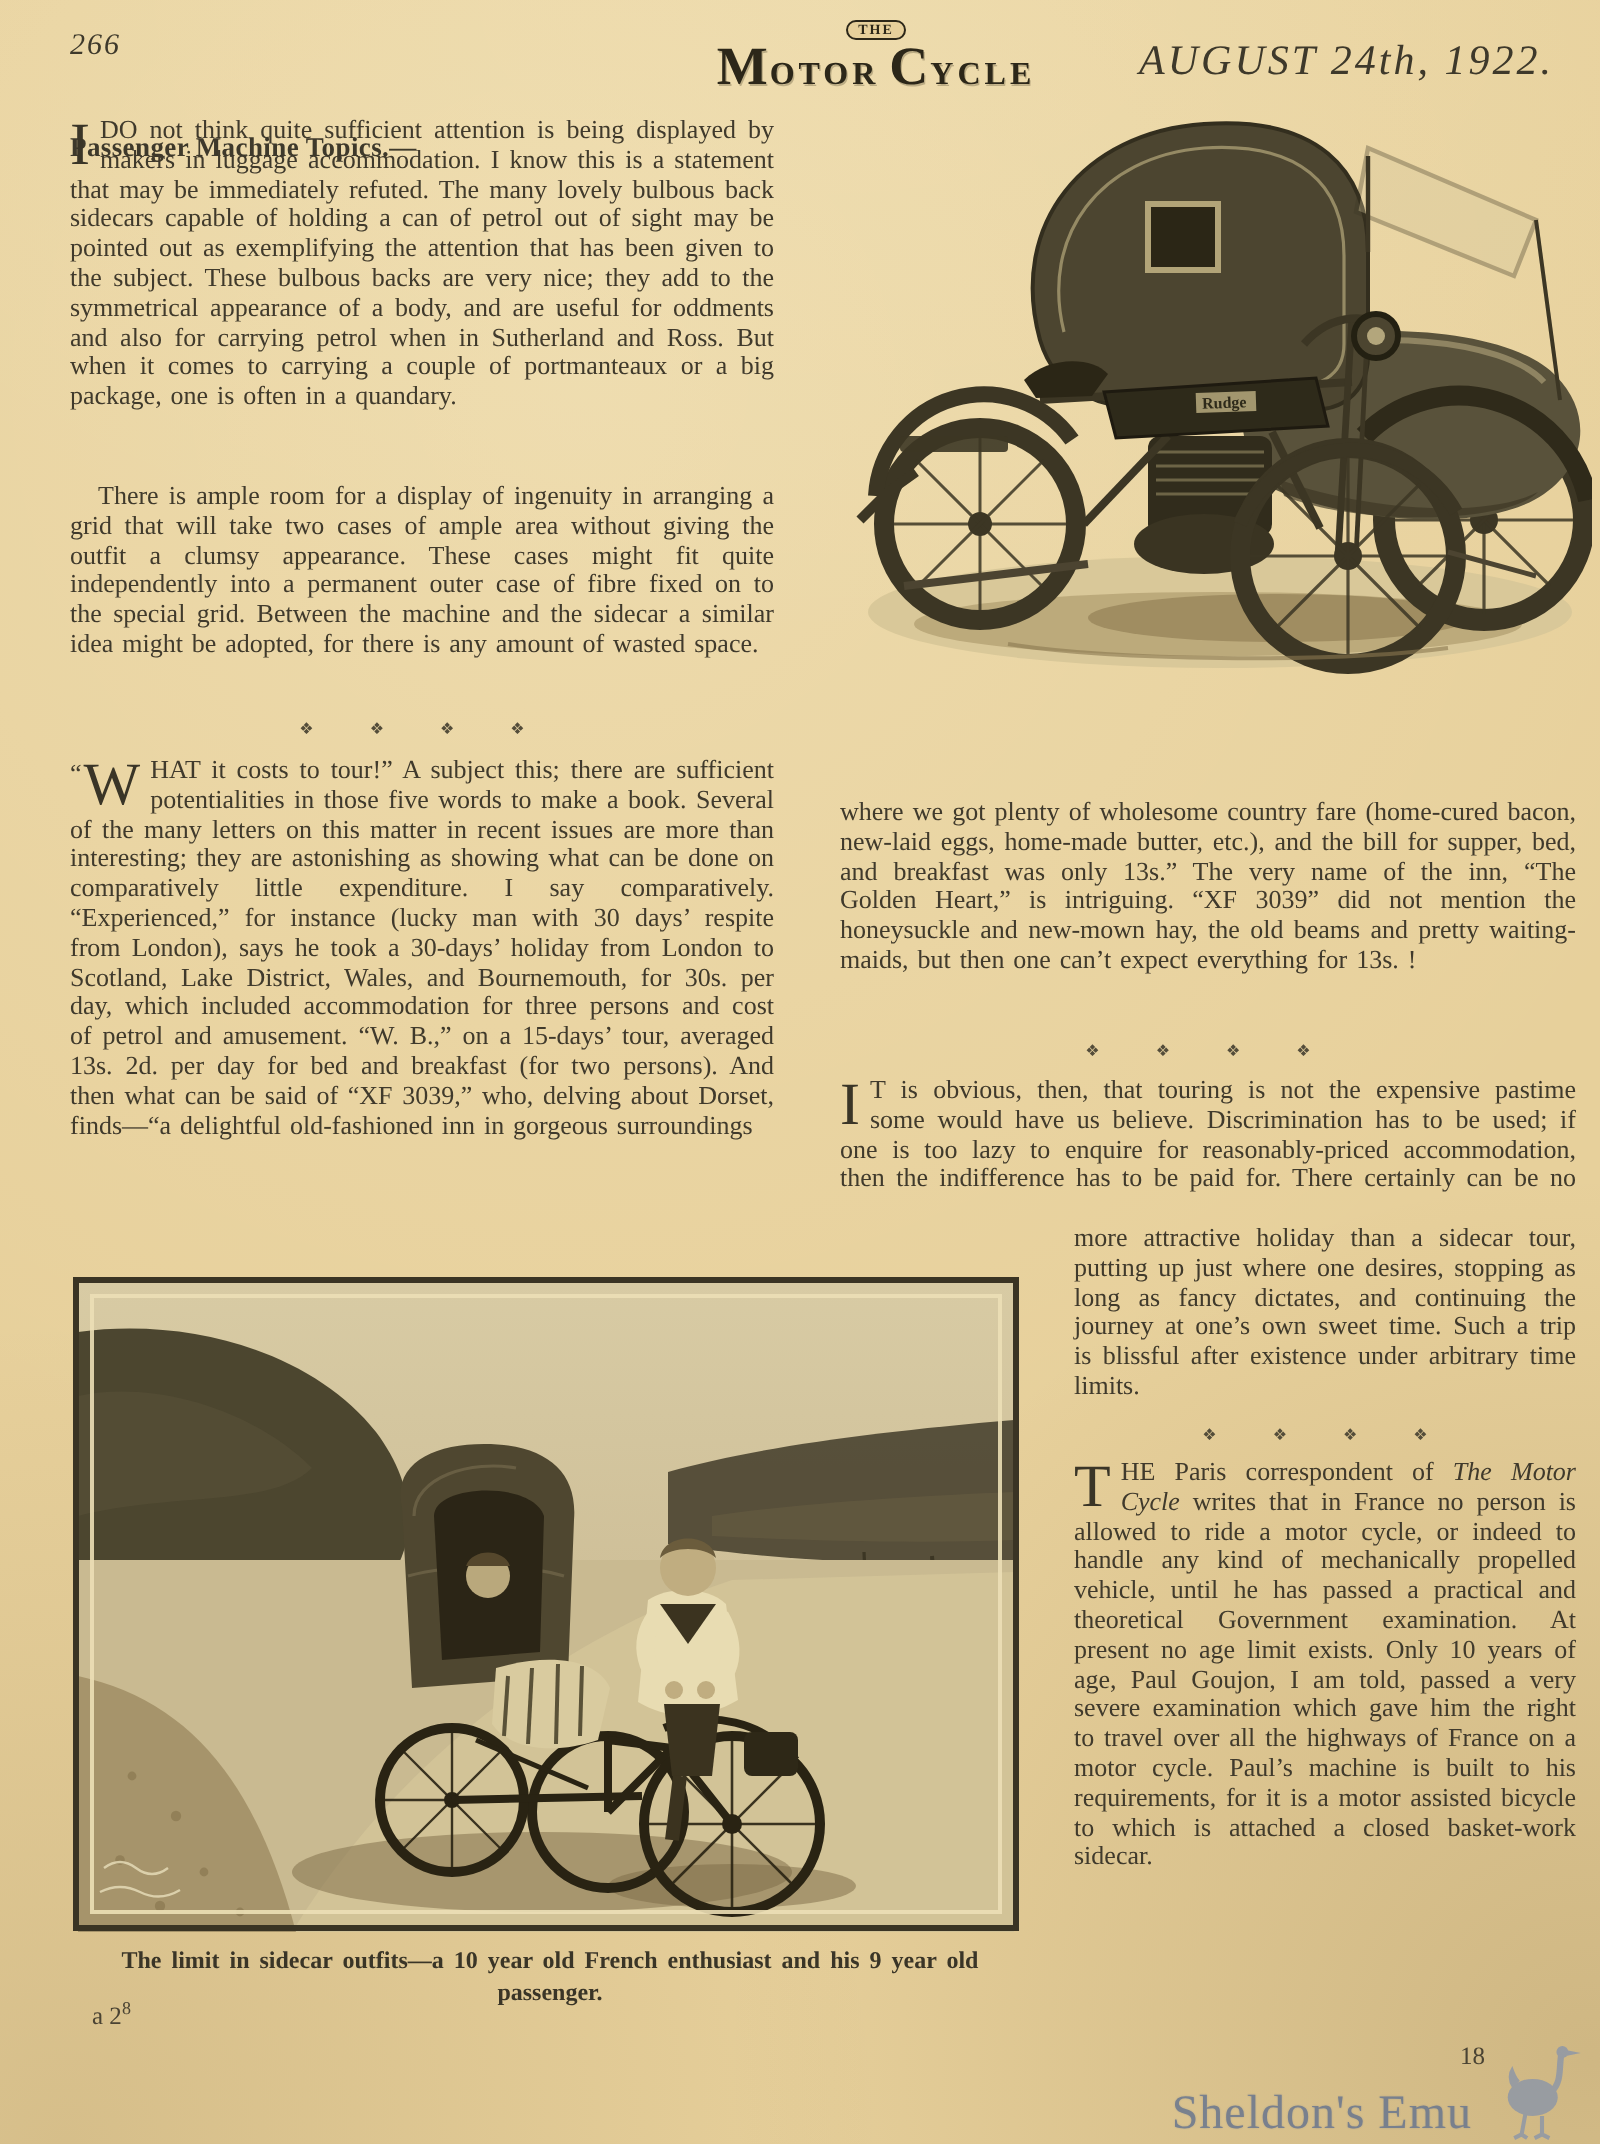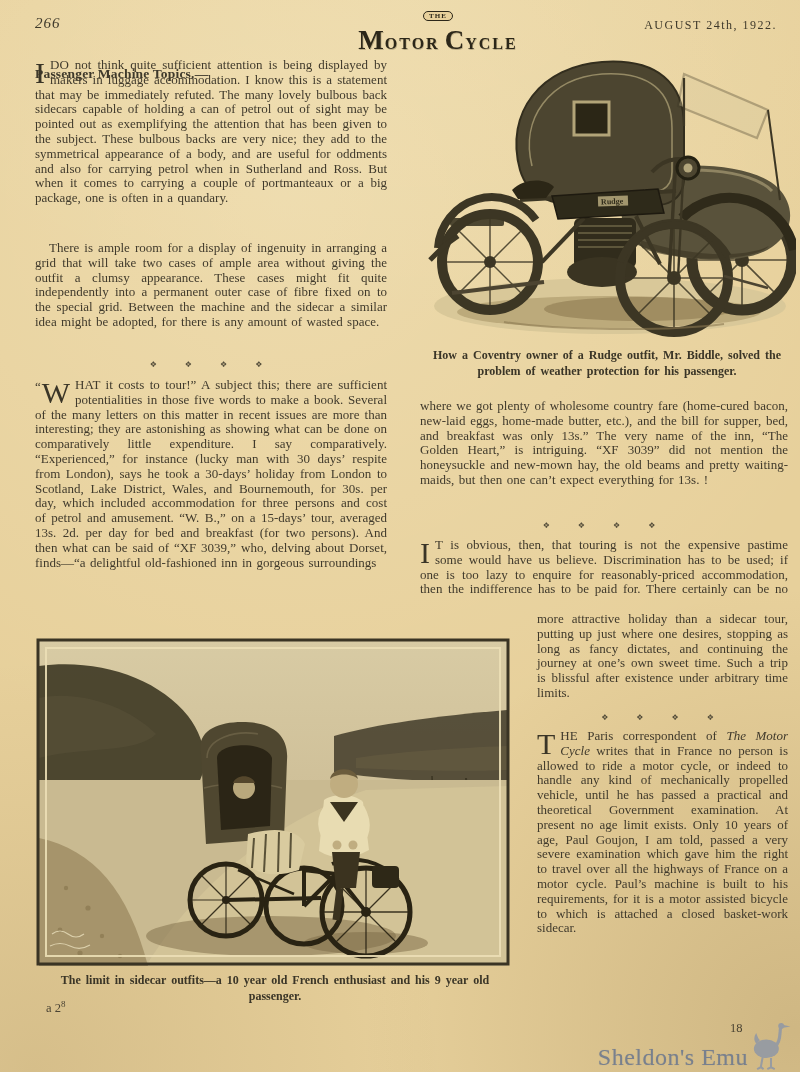--- a/index.html
+++ b/index.html
@@ -17,28 +17,28 @@
   }
   .abs{position:absolute;}
   .pageedge{
     right:0; top:0; width:19px; height:1072px;
     background:linear-gradient(to right,
       rgba(133,100,45,0) 0%, rgba(133,100,45,0.30) 40%,
       rgba(90,63,22,0.55) 60%, rgba(64,44,14,0.65) 68%,
       rgba(214,183,118,0.95) 78%, rgba(176,140,74,0.95) 92%, rgba(150,116,56,0.95) 100%);
   }
   .pgnum{font-style:italic; font-size:15px; letter-spacing:1px;}
-  .date{font-size:12px; letter-spacing:1.5px; text-align:right;}
+  .date{font-style:italic; font-size:21px; letter-spacing:1.5px; text-align:right;}
   .masthead{ text-align:center; color:#2c2719; }
   .mast-the{
     display:inline-block; font-size:7px; font-weight:bold; letter-spacing:1px;
     border:1px solid #2c2719; border-radius:5px; padding:0 5px; line-height:8px;
     background:#e7d09b; position:relative; top:-2px;
   }
-  .mast-main{ font-weight:bold; letter-spacing:1px; line-height:38px; margin-top:-3px;
+  .mast-main{ font-weight:bold; letter-spacing:1px; line-height:24px; margin-top:-3px;
     text-shadow:0.6px 0.8px 0 rgba(40,30,10,0.25); white-space:nowrap;}
   .mast-big{font-size:27px;}
   .mast-small{font-size:16px; letter-spacing:2px;}
   .sect-title{font-weight:bold; font-size:13.5px; letter-spacing:0.2px;margin-top:24px;}
   .body-text{
     margin:0; font-size:13px; line-height:14.8px; text-align:justify;
     word-spacing:1.2px; color:#403a2c;
   }
   .last-just{text-align-last:justify;}
   .indent{text-indent:14px;}
@@ -49,21 +49,21 @@
   .divider{
     text-align:center; font-size:8px; color:#544d3a; letter-spacing:10px; word-spacing:6px;
   }
   .caption{
     font-weight:bold; font-size:12px; line-height:16px; text-align:center; color:#3a3527;
     word-spacing:2px;
   }
   .sig{font-size:12.5px; color:#4a4333;text-align:right;}
   .sig sup{font-size:9px;}
   .watermark{
-    display:flex; align-items:flex-end; justify-content:flex-end; gap:2px;
+    display:flex; align-items:flex-end; justify-content:flex-end; gap:14px;
     color:#6f7a8e; opacity:0.9;
   }
   .watermark .wm-text{
     font-size:24px; letter-spacing:0.5px; line-height:26px;
     text-shadow:0 0 1px rgba(110,120,140,0.4);
   }
   em.journal{font-style:italic;}
 </style>
 </head>
 <body>
@@ -167,21 +167,20 @@
           <line x1="199" y1="228" x2="301" y2="228"></line>
         <line x1="214" y1="192" x2="286" y2="264"></line>
           <line x1="286" y1="192" x2="214" y2="264"></line>
       </g>
     </g>
     <path d="M196,212 A60,60 0 0 1 304,206" stroke="#3c3624" stroke-width="7" fill="none"></path>
     <line x1="300" y1="226" x2="344" y2="238" stroke="#4c4431" stroke-width="2.5"></line>
     <path d="M80,272 C130,280 240,282 300,274" stroke="#8a7850" stroke-width="2" fill="none" opacity="0.6"></path>
   </svg>
 
-  <div class="abs caption" style="left:424px; top:347px; width:366px;">How a Coventry owner of a Rudge outfit, Mr. Biddle, solved the problem of weather protection for his passenger.</div>
 
   <p class="abs body-text" style="left:420px; top:399px; width:368px;"><span>where we got plenty of wholesome country fare (home-cured bacon, new-laid eggs, home-made butter, etc.), and the bill for supper, bed, and breakfast was only 13s.”  The very name of the inn, “The Golden Heart,” is intriguing. “XF 3039” did not mention the honeysuckle and new-mown hay, the old beams and pretty waiting-maids, but then one can’t expect everything for 13s. !</span></p>
 
   <div class="abs divider" style="left:420px; top:521px; width:368px;">❖ ❖ ❖ ❖</div>
 
   <p class="abs body-text last-just" style="left:420px; top:538px; width:368px;"><span class="dropcap">I</span><span>T is obvious, then, that touring is not the expensive pastime some would have us believe. Discrimination has to be used; if one is too lazy to enquire for reasonably-priced accommodation, then the indifference has to be paid for. There certainly can be no</span></p>
 
   <p class="abs body-text" style="left:537px; top:612px; width:251px;"><span>more attractive holiday than a sidecar tour, putting up just where one desires, stopping as long as fancy dictates, and continuing the journey at one’s own sweet time. Such a trip is blissful after existence under arbitrary time limits.</span></p>
 
   <div class="abs divider" style="left:537px; top:713px; width:251px;">❖ ❖ ❖ ❖</div>

